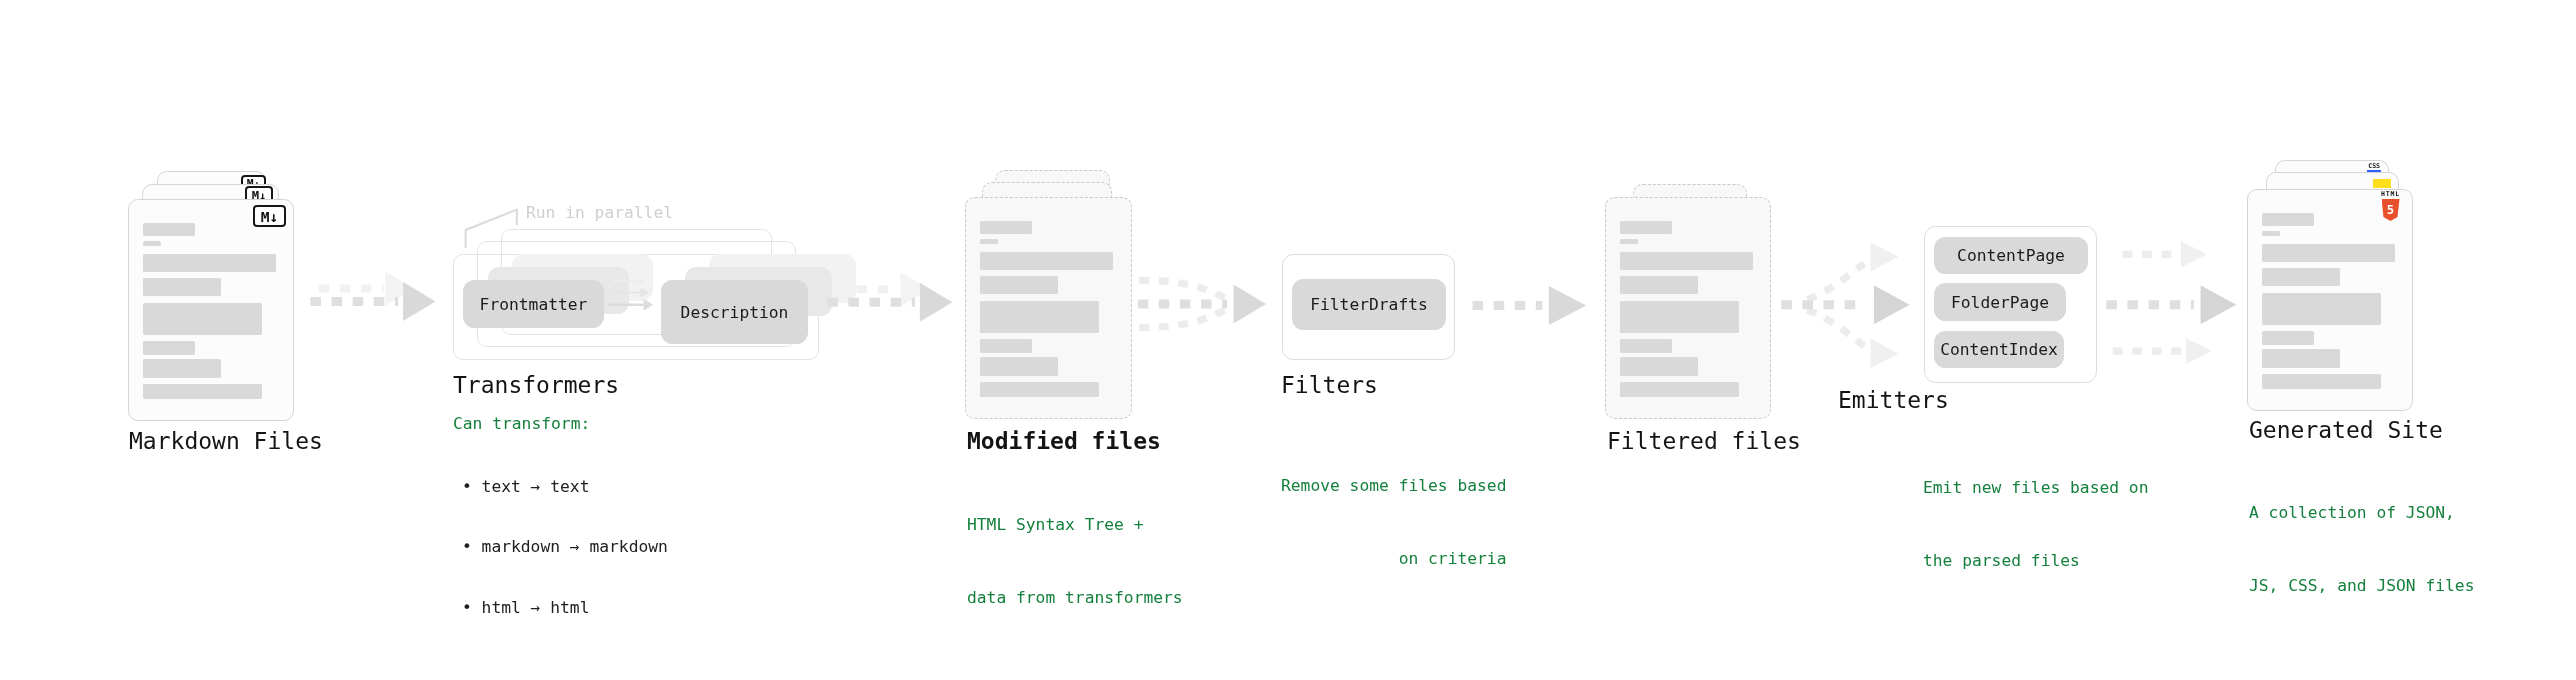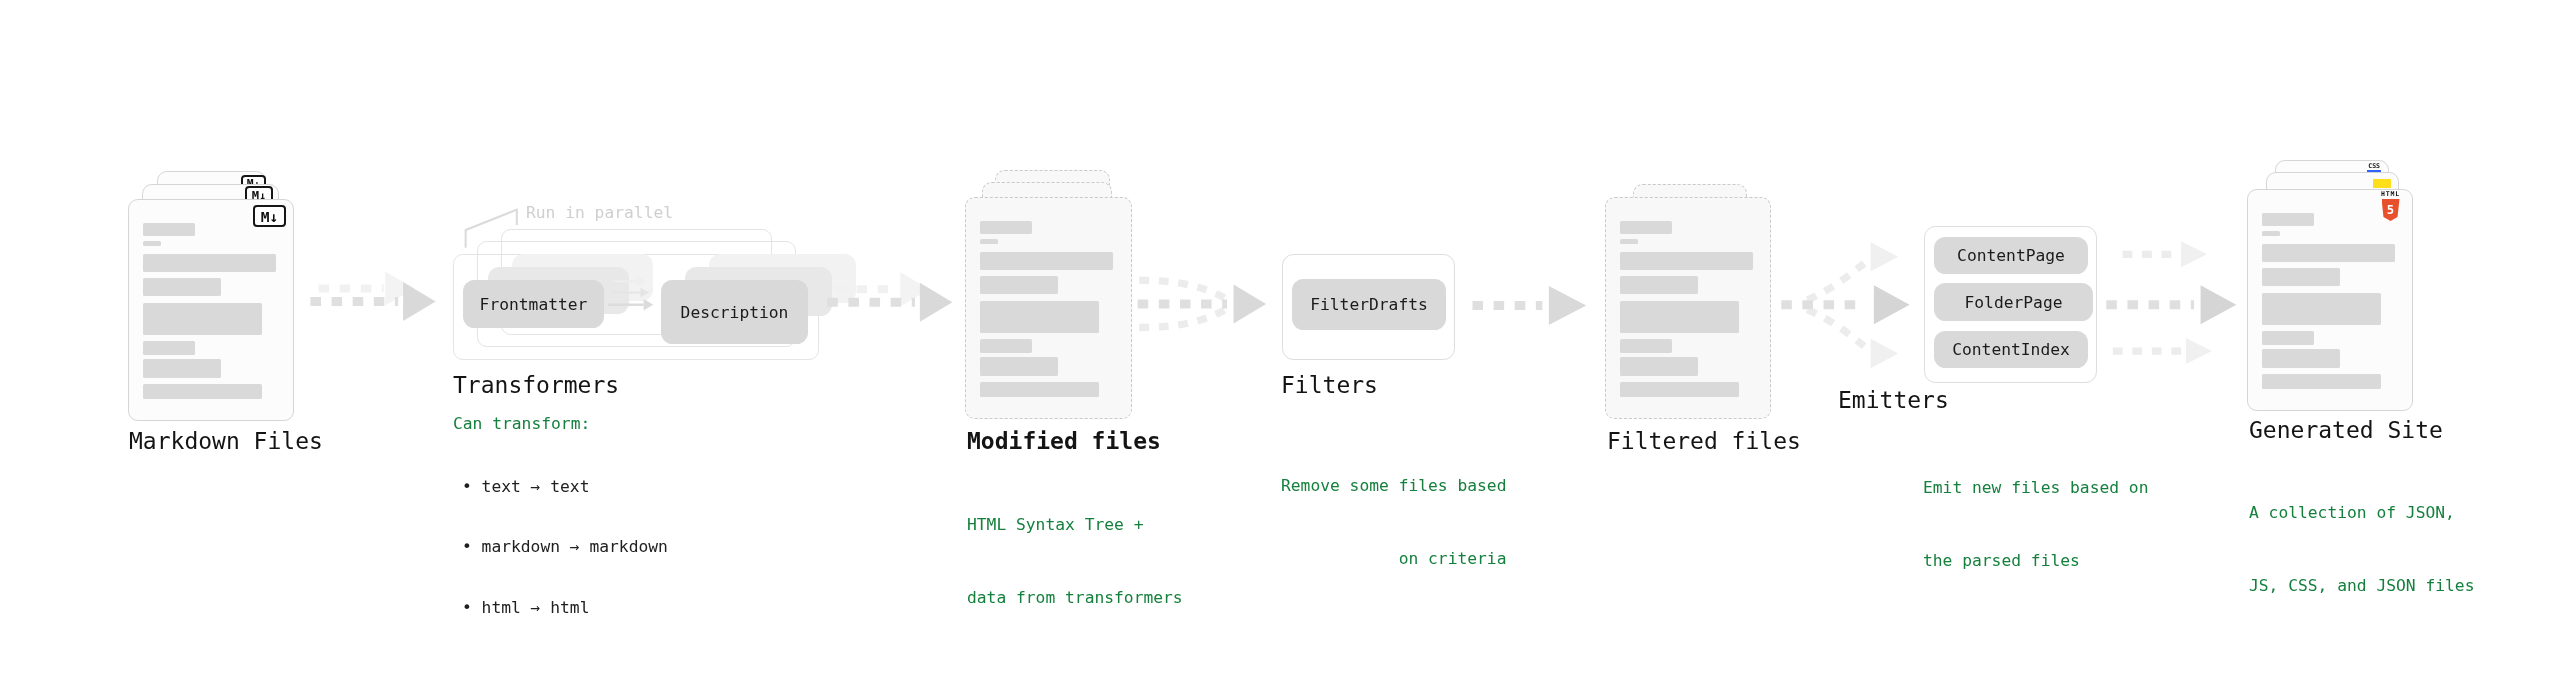--- a/index.html
+++ b/index.html
@@ -158,22 +158,22 @@
       <div class="bar b6"></div>
       <div class="bar b7"></div>
       <div class="bar b8"></div>
     </div>
     <div class="label" style="left:1607px;top:429px;">Filtered files</div>
   </div>
 
   <div>
     <div class="frame" style="left:1924px;top:226px;width:173px;height:157px;"></div>
     <div class="pill" style="left:1934px;top:237px;width:154px;height:37px;">ContentPage</div>
-    <div class="pill" style="left:1934px;top:283px;width:159px;height:38px;">FolderPage</div>
-    <div class="pill" style="left:1934px;top:331px;width:154px;height:37px;">ContentIndex</div>
+    <div class="pill" style="left:1934px;top:283px;width:132px;height:38px;">FolderPage</div>
+    <div class="pill" style="left:1934px;top:331px;width:130px;height:37px;">ContentIndex</div>
     <div class="label" style="left:1838px;top:388px;">Emitters</div>
     <div class="desc" style="left:1923px;top:427px;">
       <div>Emit new files based on</div>
       <div>the parsed files</div>
     </div>
   </div>
 
   <div>
     <div class="card" style="left:2275px;top:160px;width:114px;height:32.5px;"></div>
     <div class="cssbadge" style="left:2366px;top:163px;">

